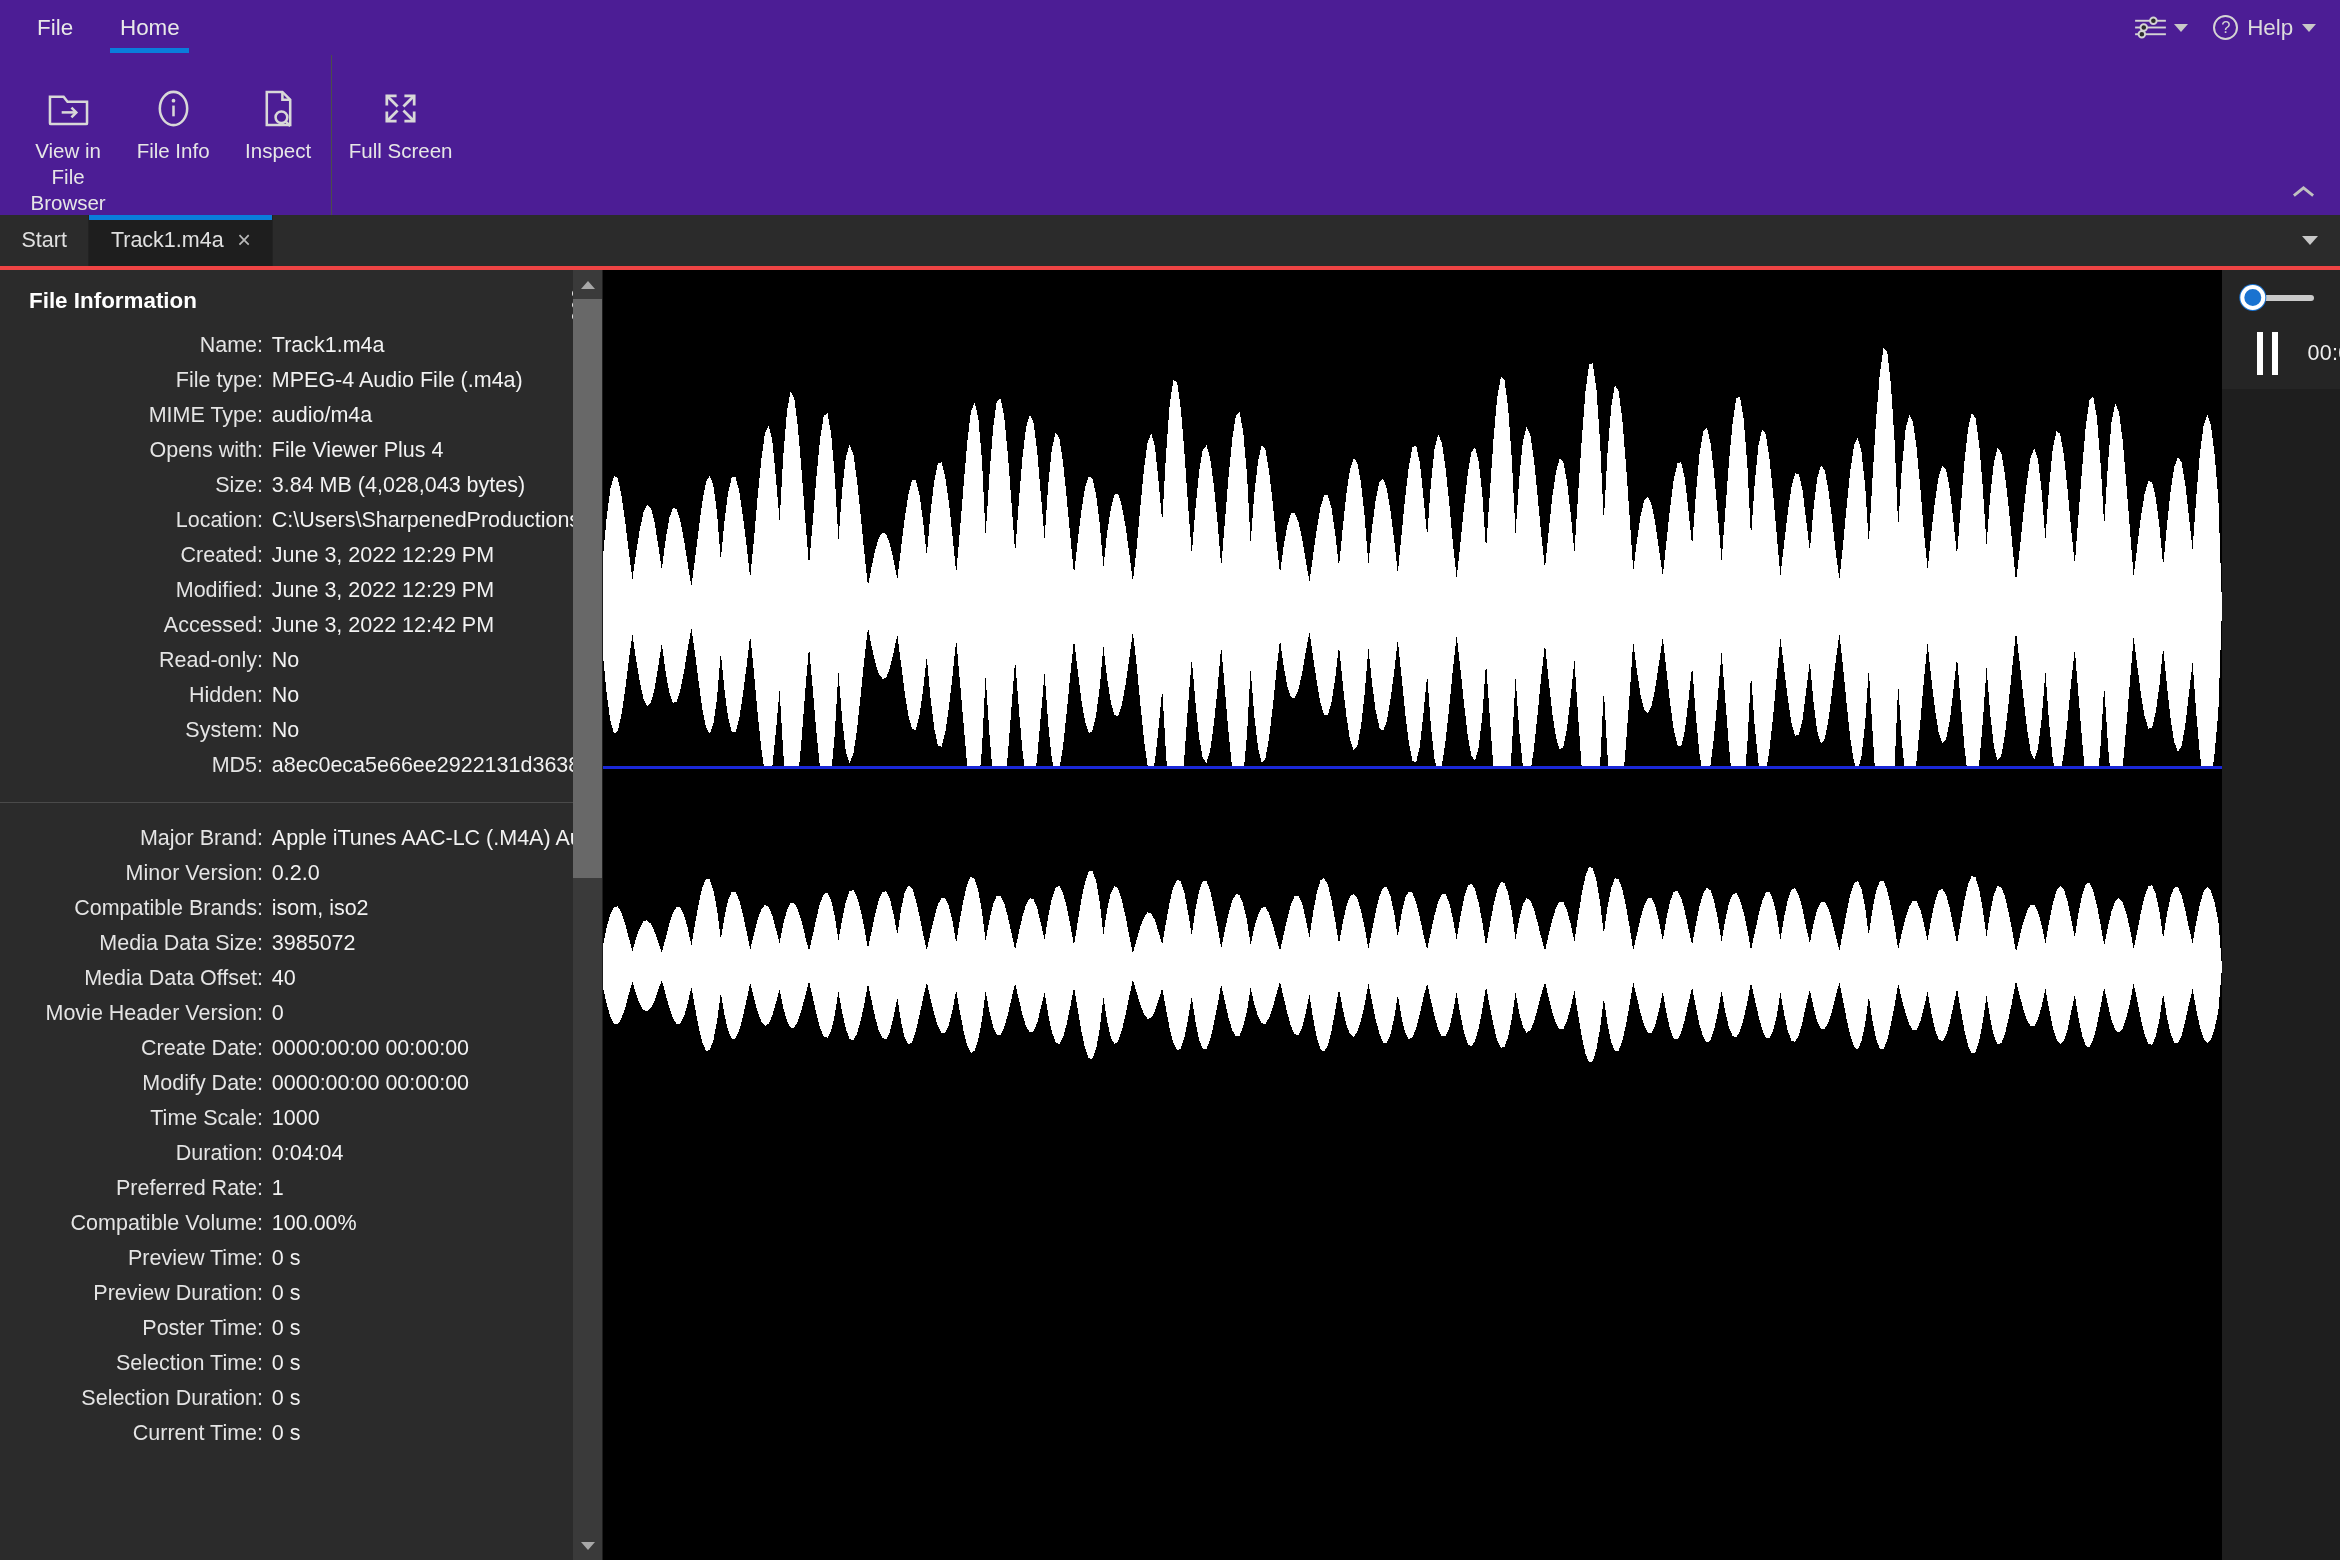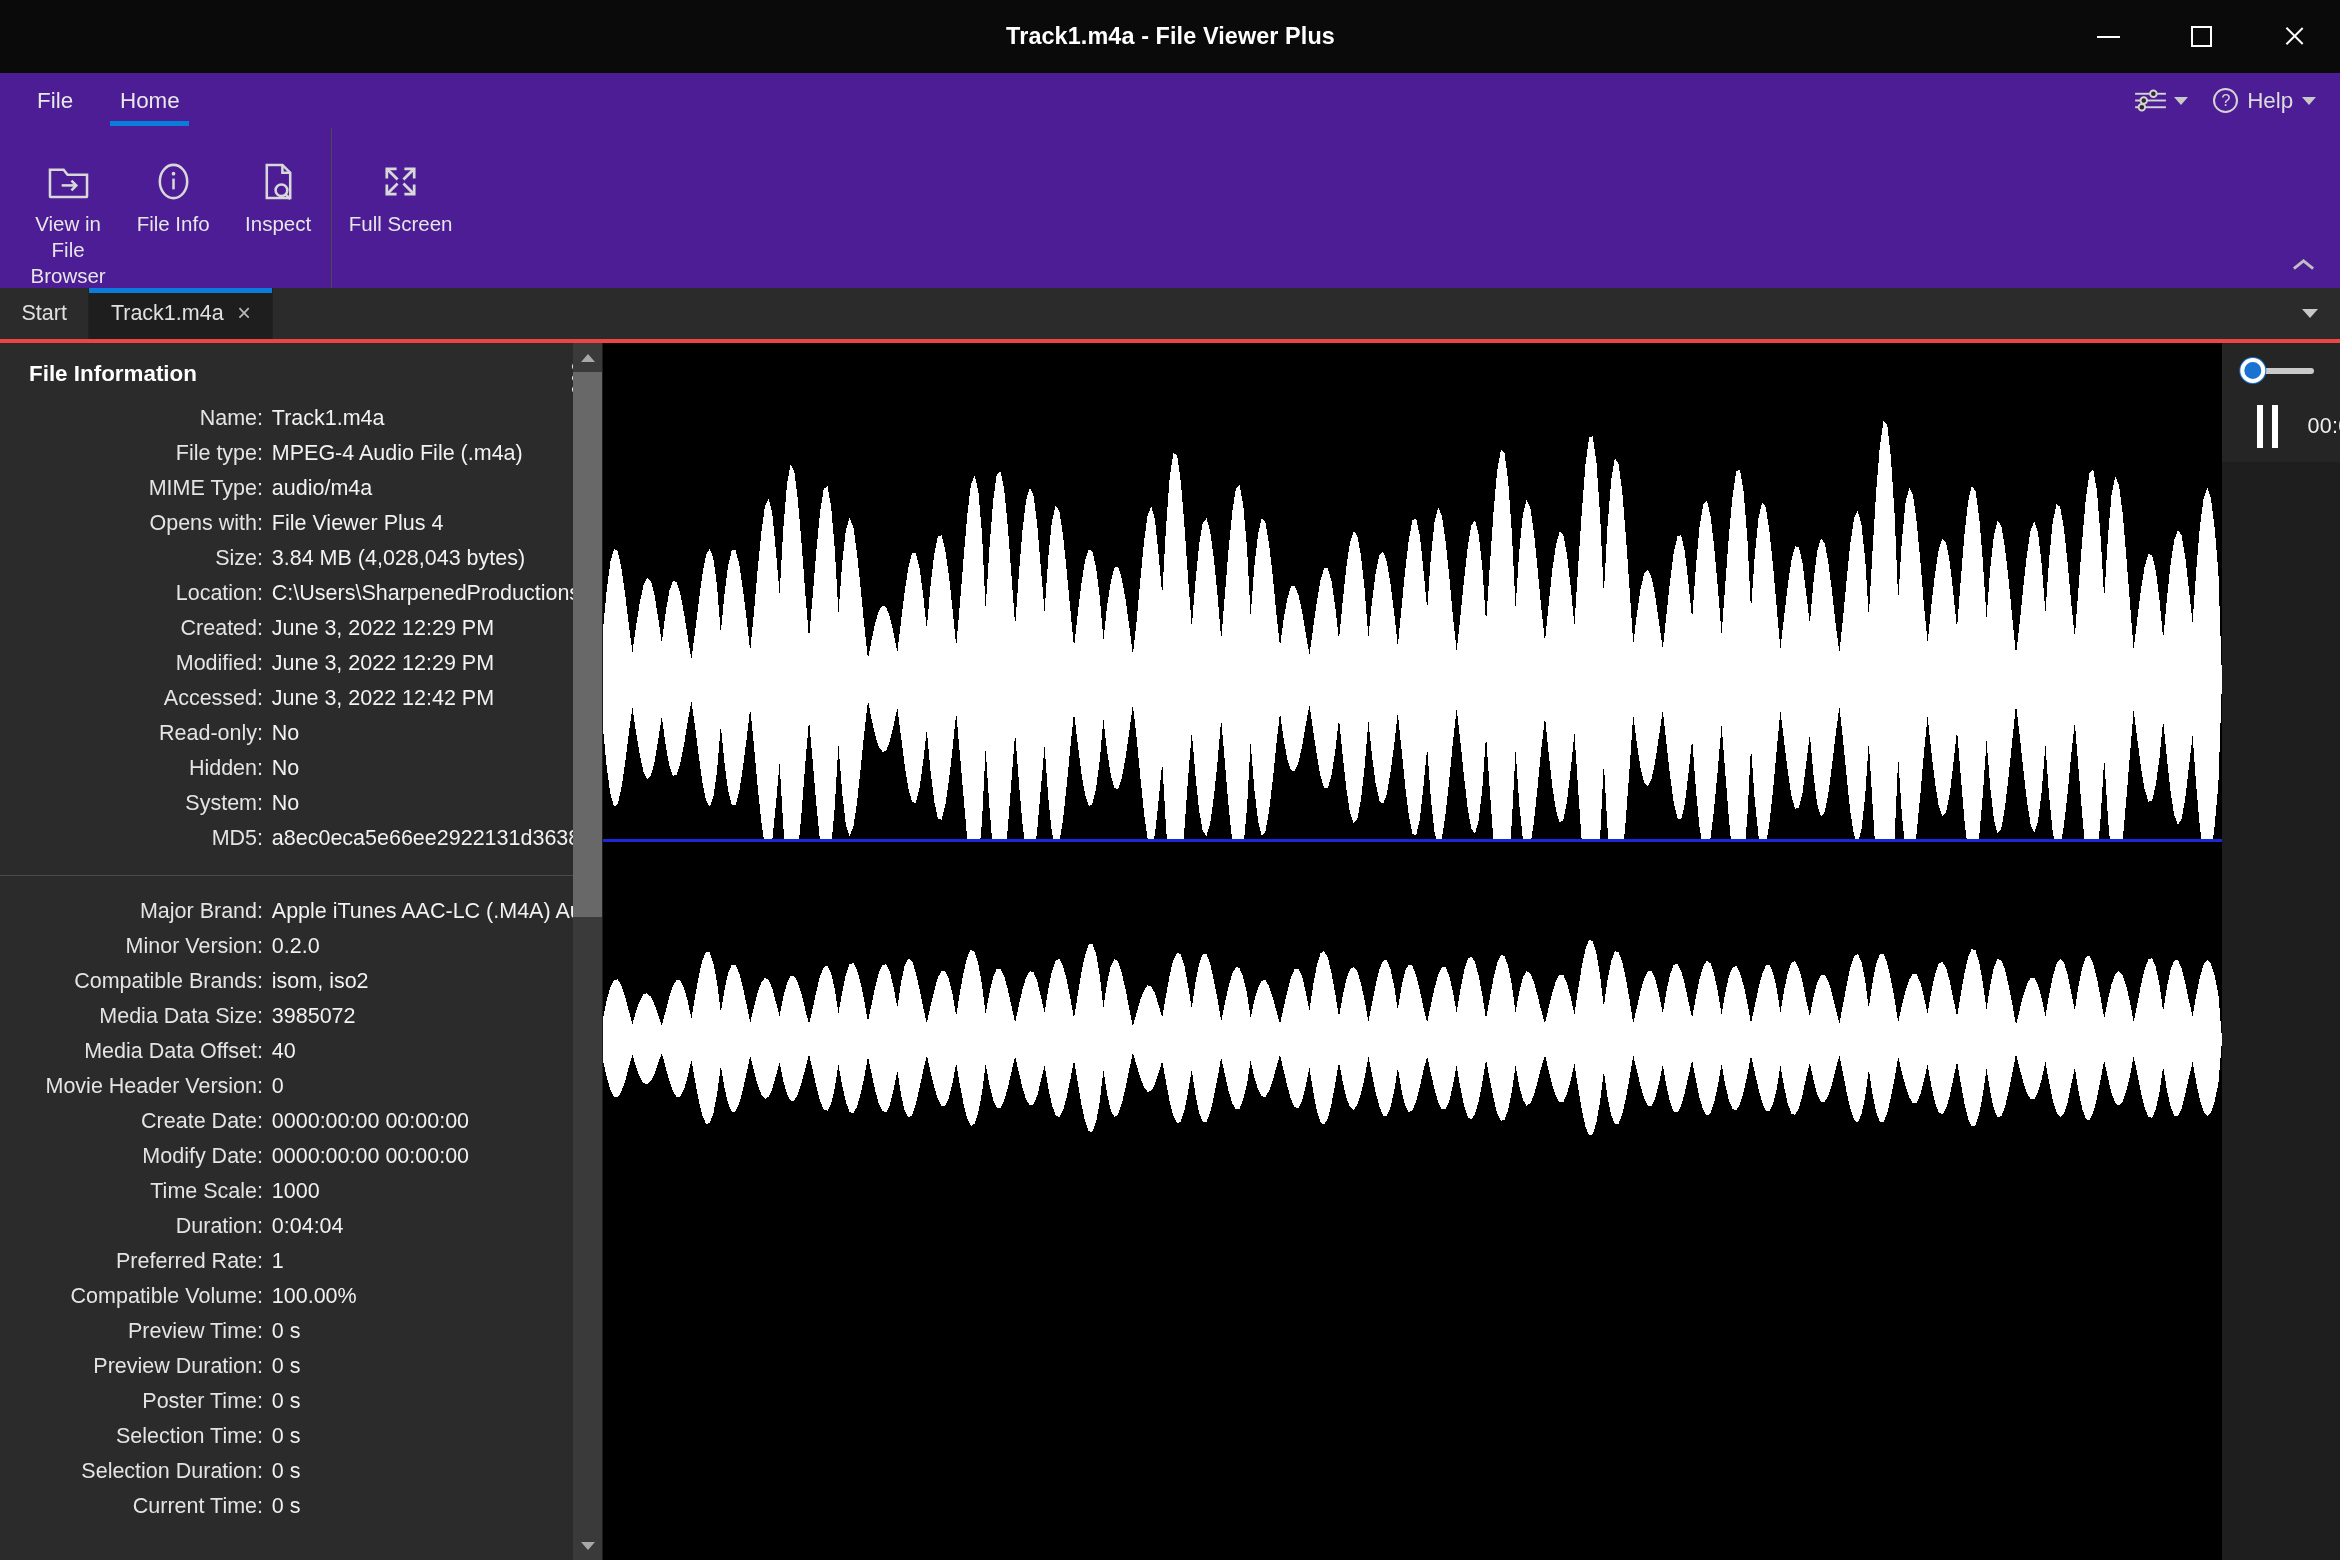--- a/index.html
+++ b/index.html
@@ -184,34 +184,20 @@
   .volbar .vk { position: absolute; right: 0; width: 21.5px; height: 21.5px; border-radius: 50%; background: #1a73d0; }
   .mute { margin-left: 29px; display: flex; align-items: center; gap: 11.7px; color: #f0f0f0; font-size: 21.5px; }
   .mute .box { width: 27px; height: 27px; border: 2px solid #9a9a9a; background: #2f2f2f; display: block; }
   .fsbtn { margin-left: auto; display: flex; align-items: center; justify-content: center; }
 </style>
 </head>
 <body>
 
 <div id="app">
 
-  <div class="titlebar">
-    <div class="titlebar-title">Track1.m4a - File Viewer Plus</div>
-    <div class="winbtns">
-      <div class="winbtn">
-        <span class="glyph-min"></span>
-      </div>
-      <div class="winbtn">
-        <span class="glyph-max"></span>
-      </div>
-      <div class="winbtn close">
-        <span class="glyph-close"></span>
-      </div>
-    </div>
-  </div>
 
   <div class="ribbon">
     <div class="ribbon-tabs">
       <div class="rtab">
         <span>File</span>
       </div>
       <div class="rtab active">
         <span>Home</span>
       </div>
       <div class="ribbon-right">

